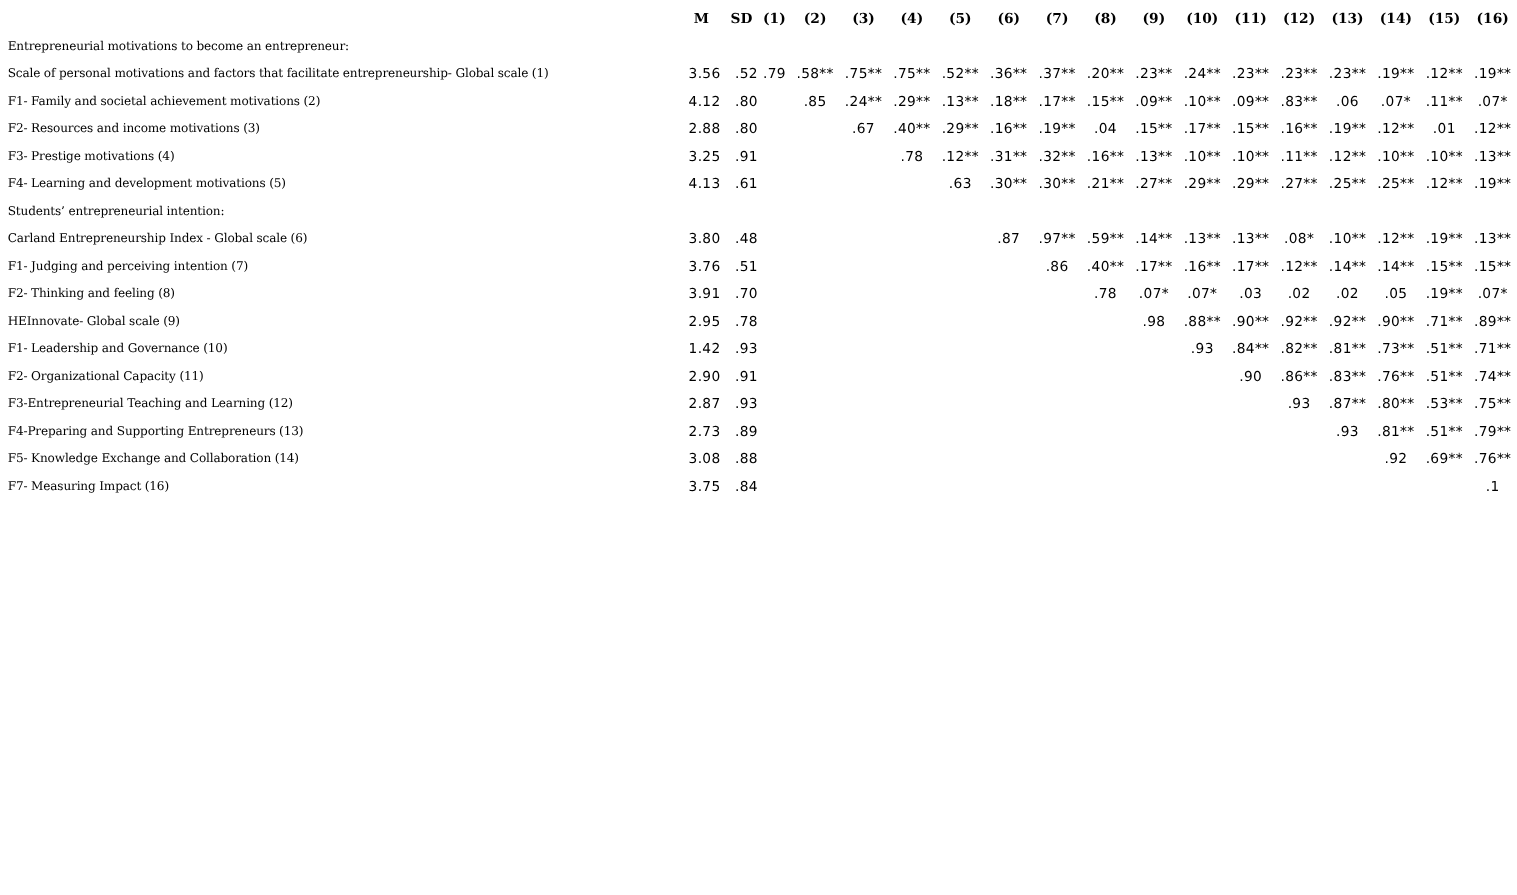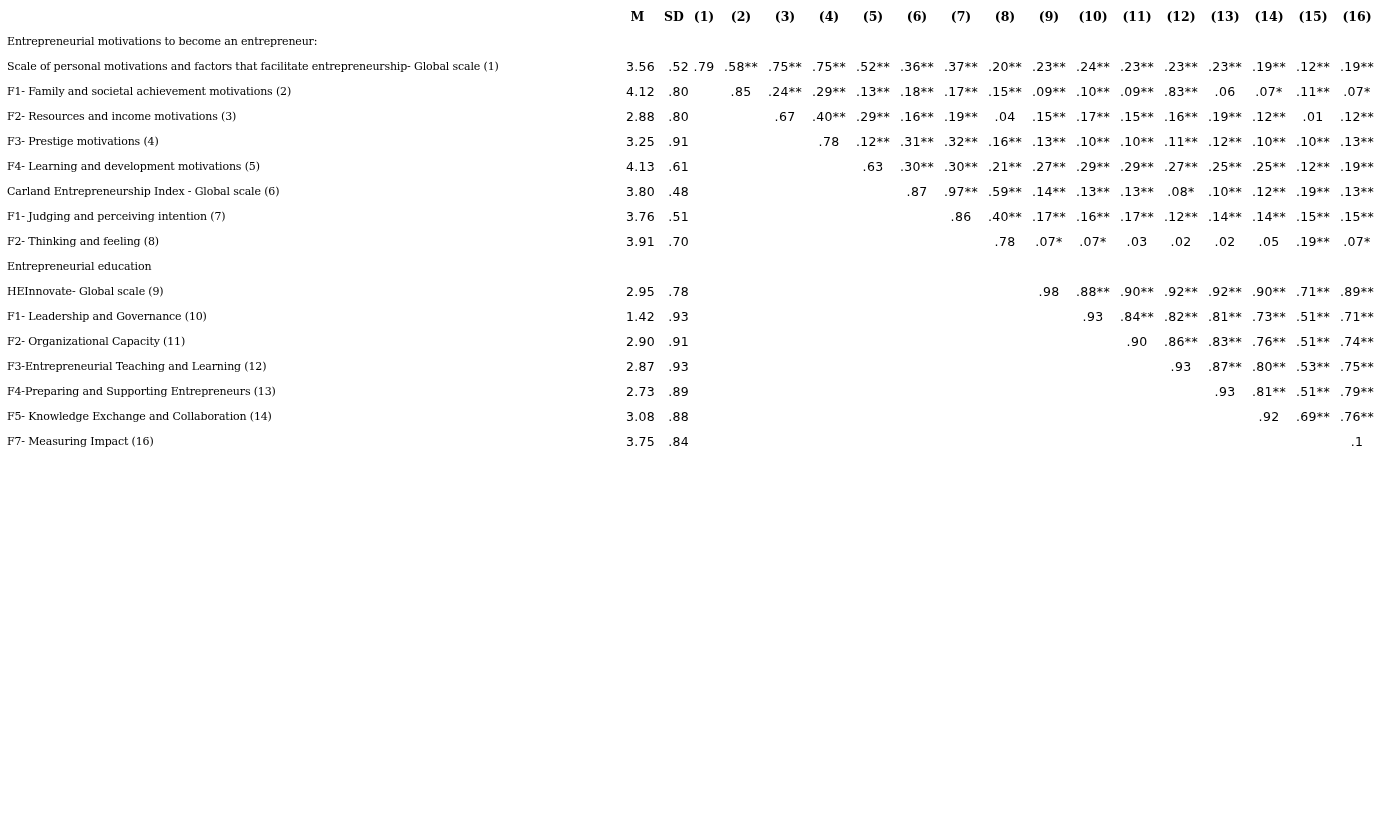--- a/index.html
+++ b/index.html
@@ -200,20 +200,23 @@
         <td class="num">.27**</td>
         <td class="num">.29**</td>
         <td class="num">.29**</td>
         <td class="num">.27**</td>
         <td class="num">.25**</td>
         <td class="num">.25**</td>
         <td class="num">.12**</td>
         <td class="num">.19**</td>
       </tr>
       <tr>
+        <td class="label" colspan="19">Students’ entrepreneurial intention:</td>
+      </tr>
+      <tr>
         <td class="label">Carland Entrepreneurship Index - Global scale (6)</td>
         <td class="num m">3.80</td>
         <td class="num sd">.48</td>
         <td class="num"></td>
         <td class="num"></td>
         <td class="num"></td>
         <td class="num"></td>
         <td class="num"></td>
         <td class="num">.87</td>
         <td class="num">.97**</td>
@@ -261,23 +264,20 @@
         <td class="num"></td>
         <td class="num">.78</td>
         <td class="num">.07*</td>
         <td class="num">.07*</td>
         <td class="num">.03</td>
         <td class="num">.02</td>
         <td class="num">.02</td>
         <td class="num">.05</td>
         <td class="num">.19**</td>
         <td class="num">.07*</td>
-      </tr>
-      <tr>
-        <td class="label" colspan="19">Entrepreneurial education</td>
       </tr>
       <tr>
         <td class="label">HEInnovate- Global scale (9)</td>
         <td class="num m">2.95</td>
         <td class="num sd">.78</td>
         <td class="num"></td>
         <td class="num"></td>
         <td class="num"></td>
         <td class="num"></td>
         <td class="num"></td>

